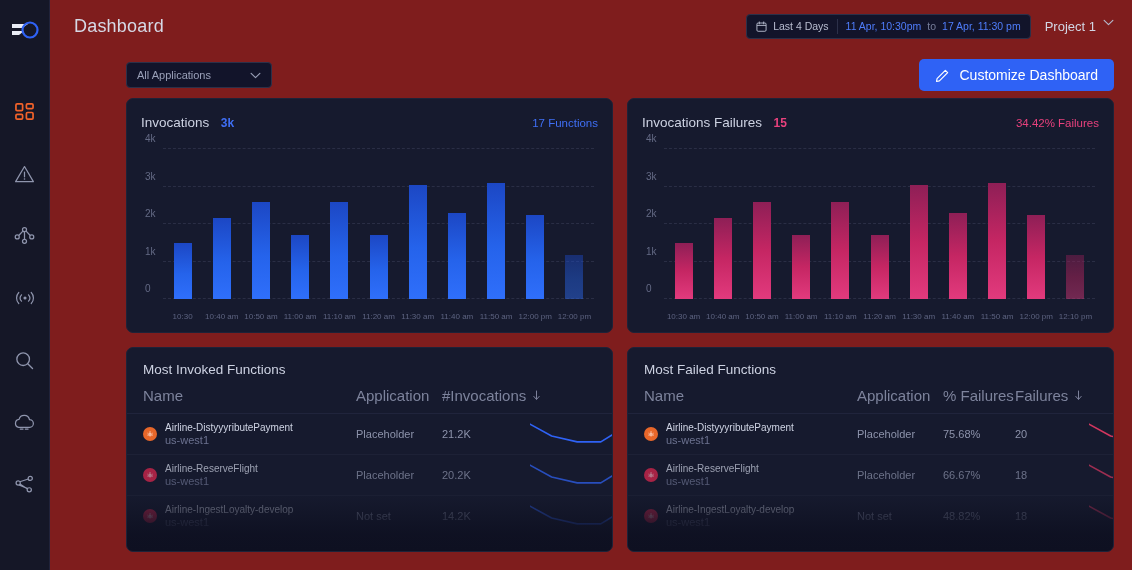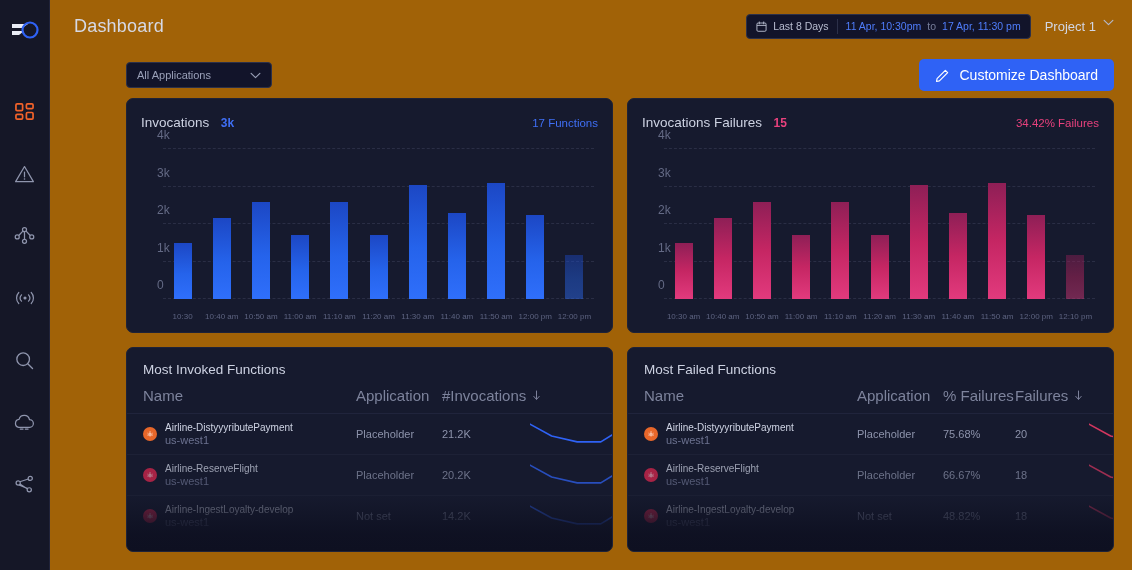--- a/index.html
+++ b/index.html
@@ -22,21 +22,21 @@
   .logo { margin-top: 17px; margin-bottom: 38px; width: 34px; height: 26px;
           display: flex; align-items: center; justify-content: center; }
   .nav-item {
     width: 50px; height: 62px;
     display: flex; align-items: center; justify-content: center;
     cursor: pointer;
   }
   .nav-item svg { display: block; }
 
   
-  .main { flex: 1; height: 570px; position: relative; overflow: hidden; background:#a16207; }
+  .main { flex: 1; height: 570px; position: relative; overflow: hidden; background:#7f1d1d; }
 
   .topbar {
     height: 52px; display: flex; align-items: center;
     padding: 0 18px 0 24px; justify-content: space-between;
   }
   .page-title { font-size: 18px; color: #d6d9e6; letter-spacing: .2px; }
 
   .topbar-right { display: flex; align-items: center; gap: 14px; }
   .daterange {
     display: flex; align-items: center; height: 25px;
@@ -79,21 +79,21 @@
   .metric-blue { color: #3f6ff5; }
   .metric-pink { color: #e8417d; }
   .card-right { font-size: 11.5px; margin-left: 12px; }
   .right-blue { color: #3f6ff5; }
   .right-pink { color: #e8417d; }
 
   .chart-wrap { position: relative; height: 180px; margin-top: 12px; }
   .plot { position: absolute; left: 22px; right: 4px; top: 6px; bottom: 24px; }
   .gridline { position: absolute; left: 0; right: 0; height: 0;
               border-top: 1px dashed #2a2e45; }
-  .ylab { position: absolute; left: 16px; font-size: 12px; color: #646a85;
+  .ylab { position: absolute; left: 4px; font-size: 10px; color: #646a85;
           transform: translateY(-50%); width: 18px; text-align: left; margin-top: 46px; }
   .bars { position: absolute; left: 0; right: 0; top: 0; bottom: 0;
           display: flex; align-items: flex-end; }
   .barslot { flex: 1; display: flex; justify-content: center; align-items: flex-end; height:100%; }
   .bar { width: 46%; }
   .bar.blue { background: linear-gradient(180deg,#1c47c4 0%,#2563eb 55%,#2f6ffb 100%); }
   .bar.pink { background: linear-gradient(180deg,#8e1f56 0%,#c52663 50%,#e23a7d 100%); }
   .bar.faded { opacity: .45; }
   .xlabels { position: absolute; left: 22px; right: 4px; bottom: 2px;
              display: flex; }
@@ -215,21 +215,21 @@
 
       <div class="topbar-right">
         <div class="daterange">
           <div class="seg">
             <svg width="11" height="11" viewBox="0 0 12 12">
               <rect x="1" y="2.2" width="10" height="9" rx="1.3" fill="none" stroke="#b9bed1" stroke-width="1"></rect>
               <line x1="1" y1="4.8" x2="11" y2="4.8" stroke="#b9bed1" stroke-width="1"></line>
               <line x1="3.6" y1="1" x2="3.6" y2="3.2" stroke="#b9bed1" stroke-width="1" stroke-linecap="round"></line>
               <line x1="8.4" y1="1" x2="8.4" y2="3.2" stroke="#b9bed1" stroke-width="1" stroke-linecap="round"></line>
             </svg>
-            <span>Last 8 Days</span>
+            <span>Last 4 Days</span>
           </div>
           <div class="divider"></div>
           <div class="seg">
             <span class="dr-accent">11 Apr, 10:30pm</span>
             <span class="dr-mute">to</span>
             <span class="dr-accent">17 Apr, 11:30 pm</span>
           </div>
         </div>
 
         <div class="project-sel">

